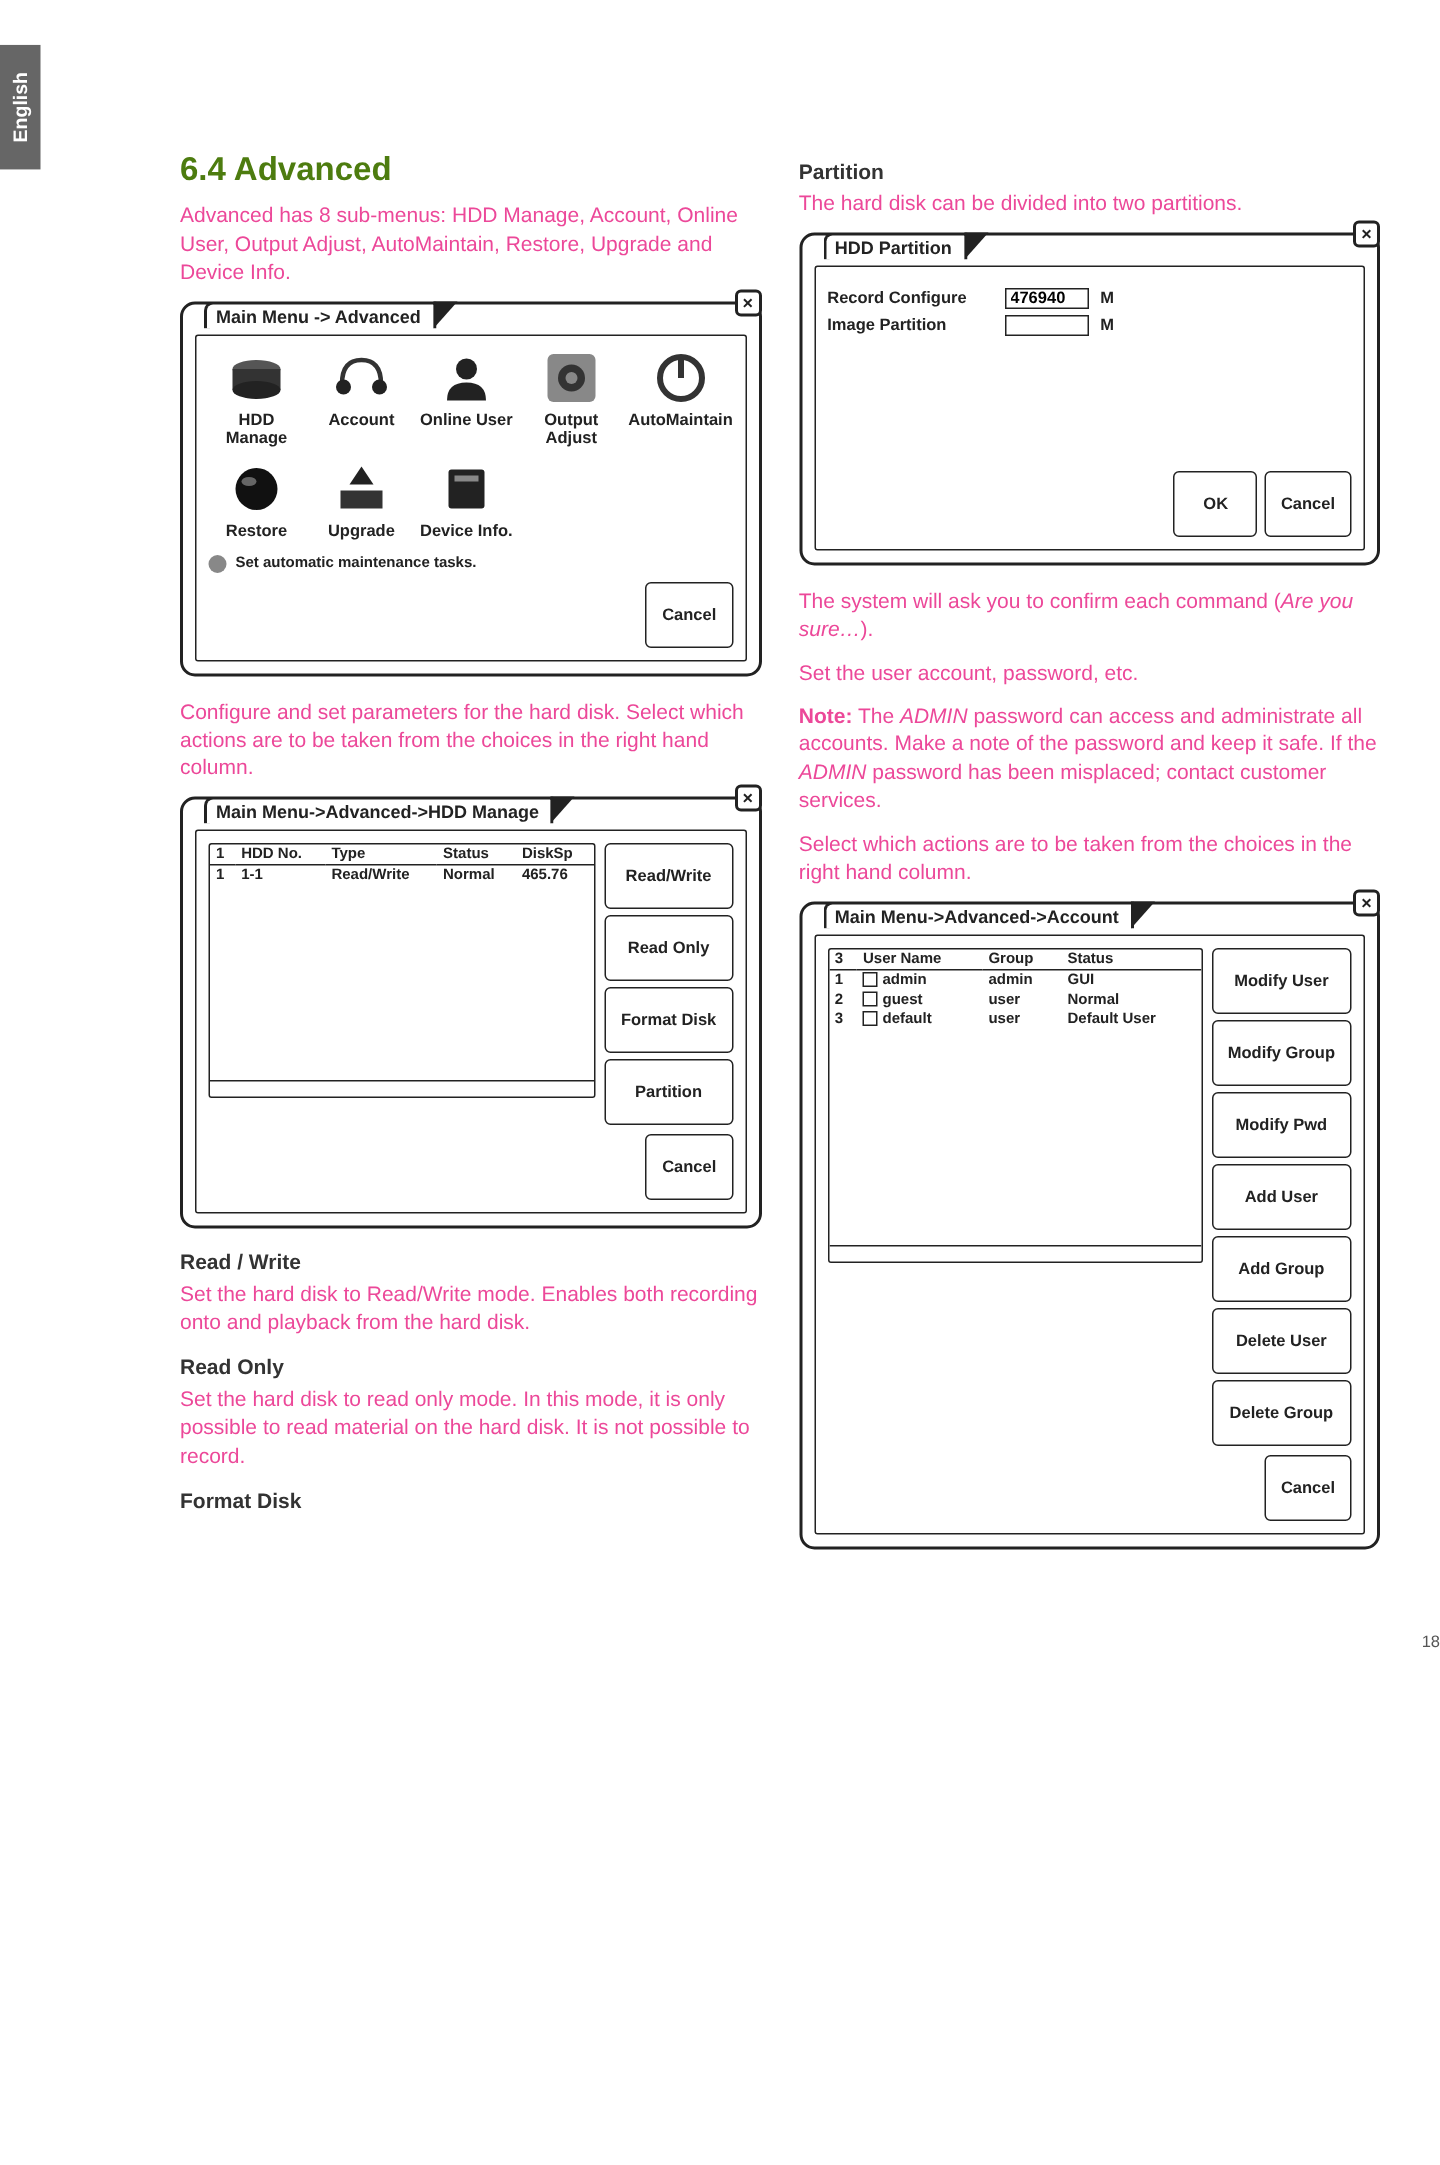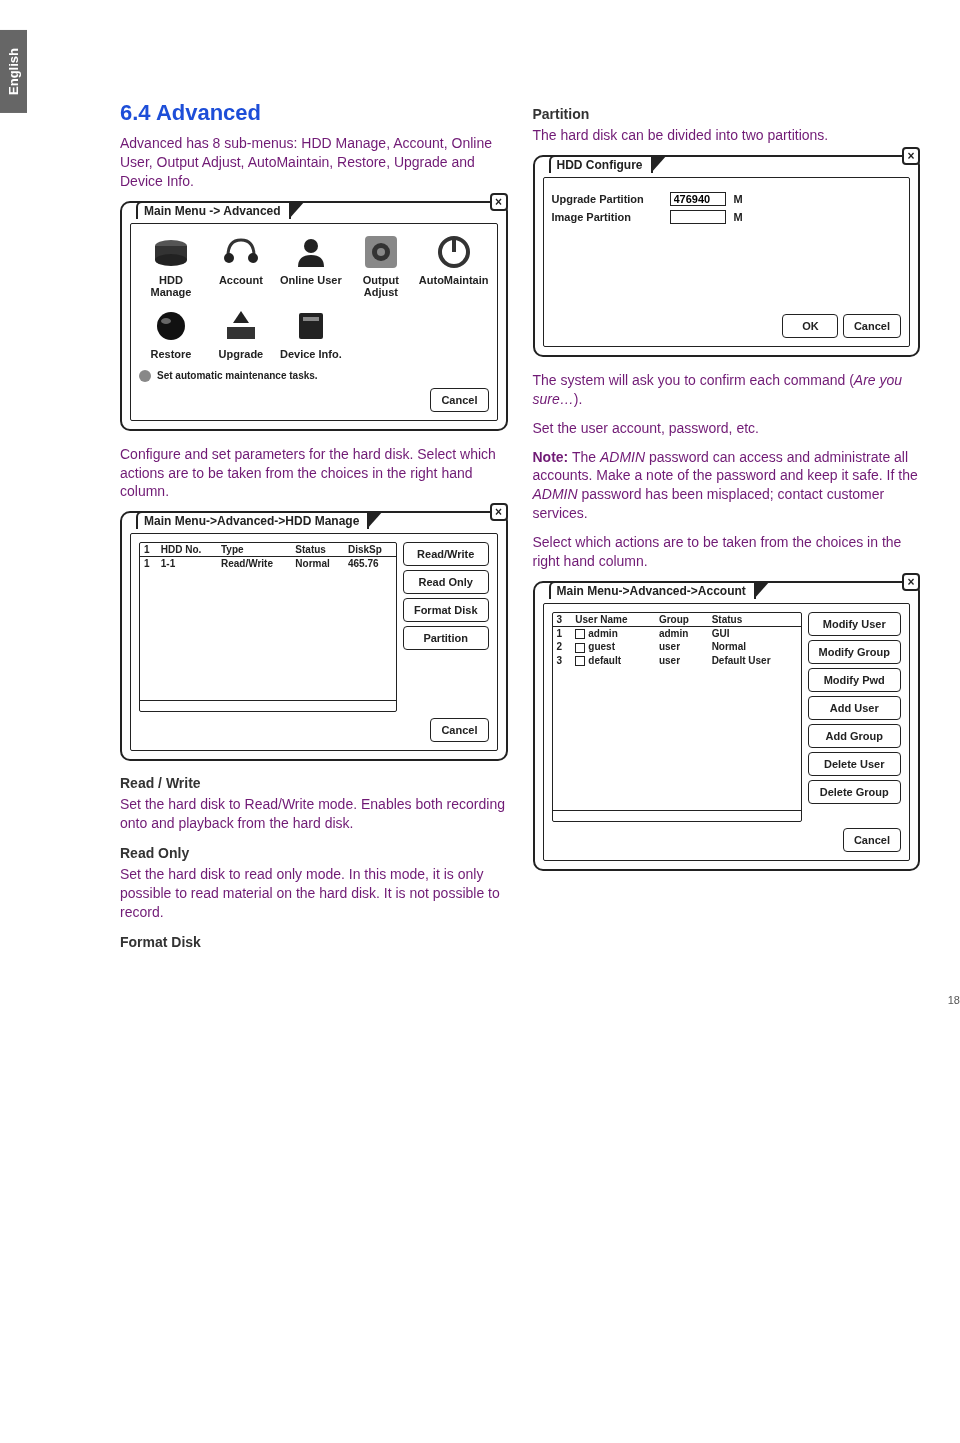--- a/index.html
+++ b/index.html
@@ -22,23 +22,23 @@
     padding: 18px 6px;
     writing-mode: vertical-rl;
     transform: rotate(180deg);
   }
   .page {
     padding: 100px 40px 30px 120px;
     display: flex;
     gap: 25px;
   }
   .col { flex: 1; }
-  h1 { font-size: 22px; margin: 0 0 8px 0; color: #1d4ed8; font-weight: bold; }
+  h1 { font-size: 22px; margin: 0 0 8px 0; color: #4d7c0f; font-weight: bold; }
   h2 { font-size: 16px; margin: 14px 0 6px 0; color: #333; font-weight: bold; }
-  p { font-size: 14px; line-height: 1.35; margin: 4px 0 10px 0; color: #701a75; }
+  p { font-size: 14px; line-height: 1.35; margin: 4px 0 10px 0; color: #ec4899; }
   .sub { font-size: 14px; font-weight: bold; margin: 12px 0 2px 0; color: #333; }
   em { font-style: italic; }
 
   
   .dialog {
     border: 2px solid #222;
     border-radius: 10px;
     margin: 8px 0 14px 0;
     position: relative;
     padding: 6px 8px 8px 8px;
@@ -84,21 +84,21 @@
     border: 1px solid #222;
     border-radius: 2px;
     margin-top: 14px;
     padding: 10px 8px 8px 8px;
     min-height: 40px;
   }
   .btn {
     display: inline-block;
     border: 1.5px solid #222;
     border-radius: 4px;
-    padding: 5px 10px;
+    padding: 15px 10px;
     font-size: 11px;
     font-weight: bold;
     text-align: center;
     background: #fff;
     min-width: 56px;
   }
   .btn-row { text-align: right; margin-top: 6px; }
   .btn-col { display: flex; flex-direction: column; gap: 4px; }
 
   
@@ -309,25 +309,25 @@
     <p>Set the hard disk to read only mode. In this mode, it is only possible to read material on the hard disk. It is not possible to record.</p>
 
     <div class="sub">Format Disk</div>
   </div>
 
   <div class="col">
     <div class="sub" style="margin-top:6px;">Partition</div>
     <p>The hard disk can be divided into two partitions.</p>
 
     <div class="dialog">
-      <div class="tab">HDD Configure</div>
+      <div class="tab">HDD Partition</div>
       <div class="close">×</div>
       <div class="dialog-inner" style="min-height:150px;">
         <div class="part-row">
-          <span style="width:110px;">Upgrade Partition</span>
+          <span style="width:110px;">Record Configure</span>
           <input value="476940" style="">
           <span>M</span>
         </div>
         <div class="part-row">
           <span style="width:110px;">Image Partition</span>
           <input value="" style="">
           <span>M</span>
         </div>
         <div class="btn-row" style="margin-top:90px;">
           <span class="btn">OK</span>

